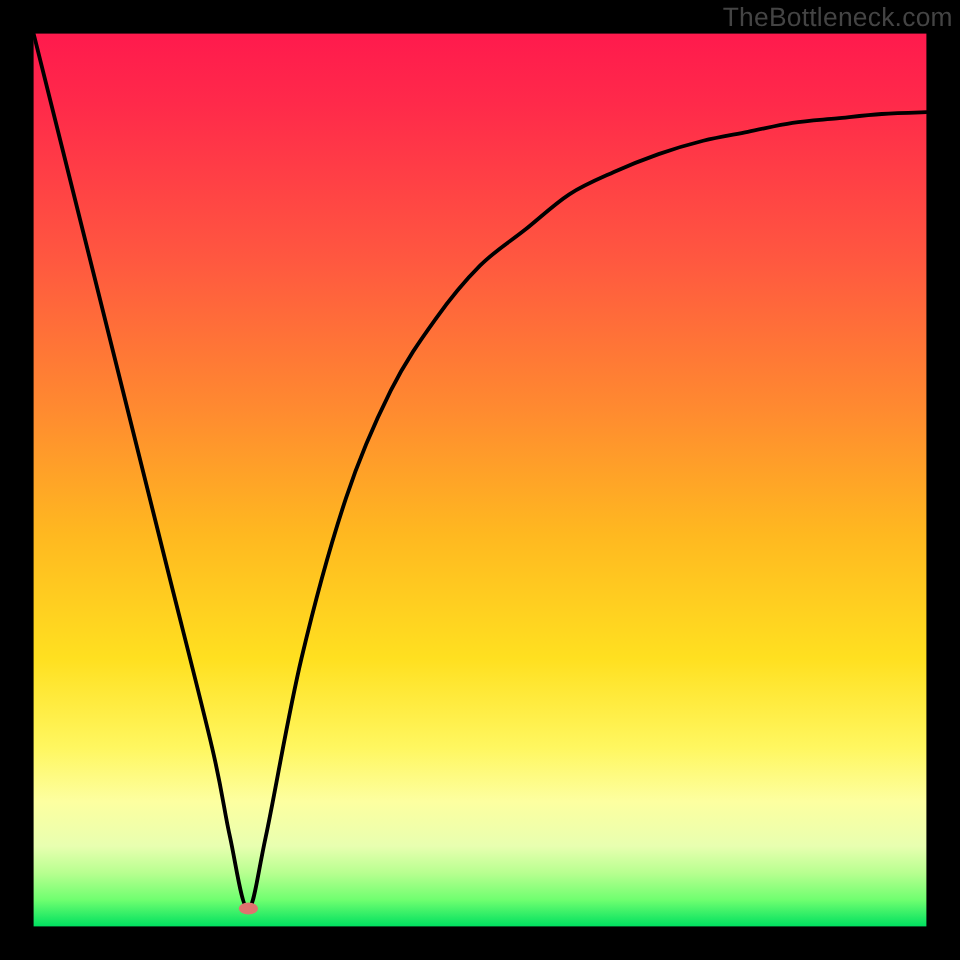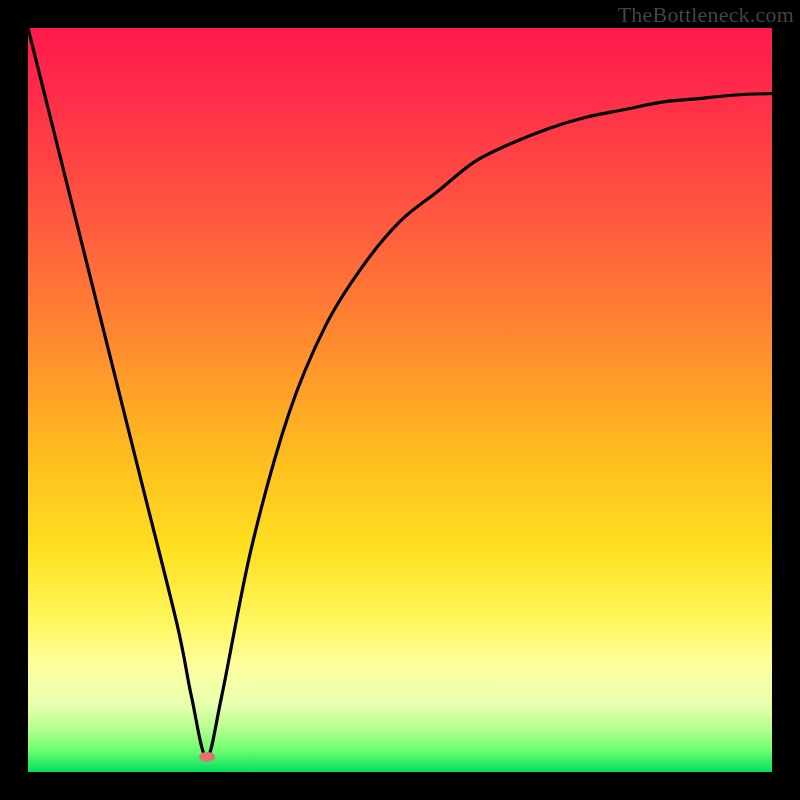--- a/index.html
+++ b/index.html
@@ -9,21 +9,20 @@
     height: 800px;
     overflow: hidden;
     background: #000;
     font-family: Arial, Helvetica, sans-serif;
   }
   .frame {
     position: relative;
     width: 800px;
     height: 604px;
     background: #000;
-    font-family: Liberation Serif, serif;
   }
   .watermark {
     position: absolute;
     top: 2px;
     right: 6px;
     color: #444;
     font-size: 22px;
     font-weight: 500;
     letter-spacing: 0.2px;
     user-select: none;

